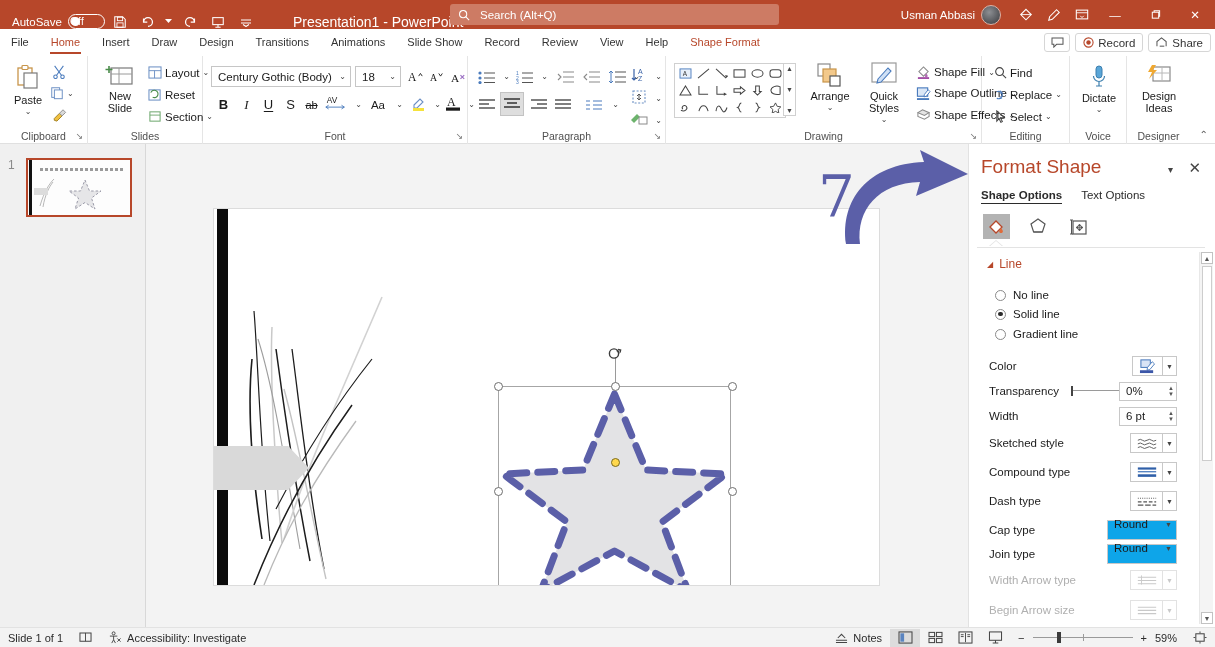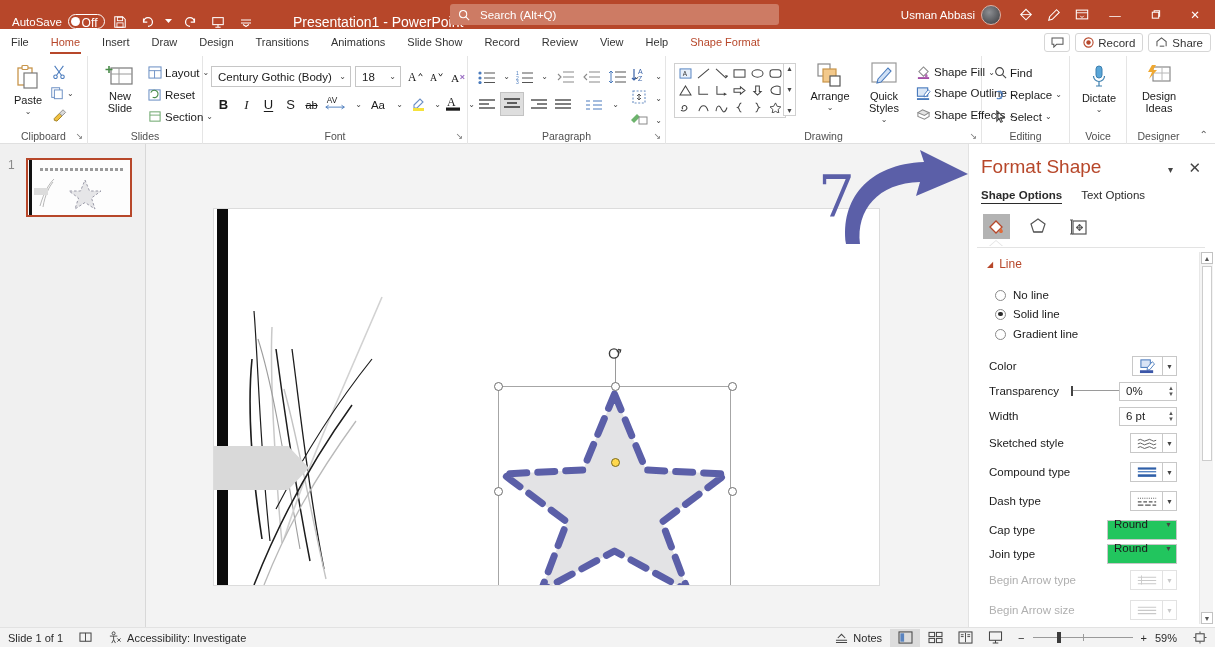--- a/index.html
+++ b/index.html
@@ -23,21 +23,21 @@
   .toggle {
     width: 37px; height: 15px; border: 1.2px solid #fff; border-radius: 8px;
     margin-left: 6px; position: relative; display: inline-block;
     vertical-align: middle;
   }
   .toggle .knob {
     position: absolute; left: 2px; top: 2px; width: 9px; height: 9px;
     border-radius: 50%; background: #fff;
   }
   .toggle .off {
-    position: absolute; right: 6px; top: 1px; font-size: 12px; color: #fff;
+    position: absolute; right: 20px; top: 1px; font-size: 10px; color: #fff;
     letter-spacing: 0.2px;
   }
   .tb-icon {
     width: 26px; height: 24px; display: flex; align-items: center;
     justify-content: center; margin-left: 2px; color: #fff;
   }
   .tb-icon svg { display: block; }
   .tb-title {
     margin-left: 34px; font-size: 14px; color: #fff; white-space: nowrap;
   }
@@ -262,21 +262,21 @@
   .frow .flabel { font-size: 11.5px; color: #1b1b1b; }
   .frow.dis .flabel { color: #b0b0b0; }
   .fctl { position: absolute; right: 14px; }
   .spin {
     width: 58px; height: 19px; border: 1px solid #c8c8c8; background: #fff;
     display: flex; align-items: center; justify-content: space-between;
     font-size: 11.5px; padding: 0 2px 0 6px; color: #1b1b1b;
   }
   .spin .arrows { display: flex; flex-direction: column; font-size: 6px; color: #555; line-height: 6px; }
   .combo {
-    width: 70px; height: 20px; border: 1px solid #c8c8c8; background: #22c55e;
+    width: 70px; height: 20px; border: 1px solid #c8c8c8; background: #0ea5e9;
     display: flex; align-items: center; justify-content: space-between;
     padding: 0 4px 12px 6px; font-size: 11.5px; color: #1b1b1b;
   }
   .slider-track {
     position: absolute; height: 1px; background: #9a9a9a; top: 10px;
   }
   .slider-thumb {
     position: absolute; width: 2px; height: 10px; background: #444; top: 6px;
   }
   .fp-scrollbar {
@@ -1119,21 +1119,21 @@
         <span class="flabel">Join type</span>
         <span class="fctl" style="right:22px;">
           <span class="combo">
             <span>Round</span>
             <span style="font-size:7px;color:#444;">▼</span>
           </span>
         </span>
       </div>
 
       <div class="frow dis" style="top:320px;">
-        <span class="flabel">Begin Arrow type</span>
+        <span class="flabel">Width Arrow type</span>
         <span class="fctl" style="right:22px;">
           <span style="display:flex;">
             <span style="width:32px;height:20px;border:1px solid #e2e2e2;border-right:none;background:#fff;display:flex;align-items:center;justify-content:center;">
               <svg width="22" height="14" viewBox="0 0 24 14">
                   <path d="M2 4h20M2 7.5h20M2 11h20" stroke="#c9c9c9" stroke-width="1.1"></path>
                   <path d="M6 2v10" stroke="#c9c9c9" stroke-width="1"></path>
                 </svg>
             </span>
             <span style="width:15px;height:20px;border:1px solid #e2e2e2;background:#fff;display:flex;align-items:center;justify-content:center;font-size:7px;color:#c9c9c9;">▼</span>
           </span>

